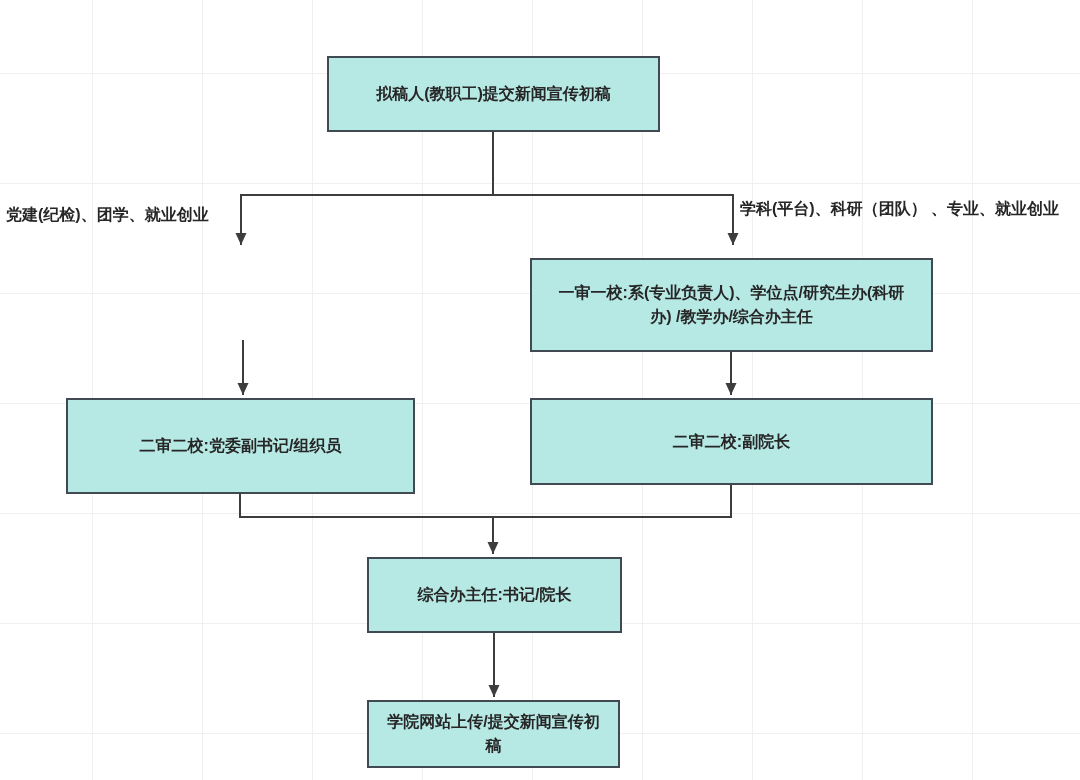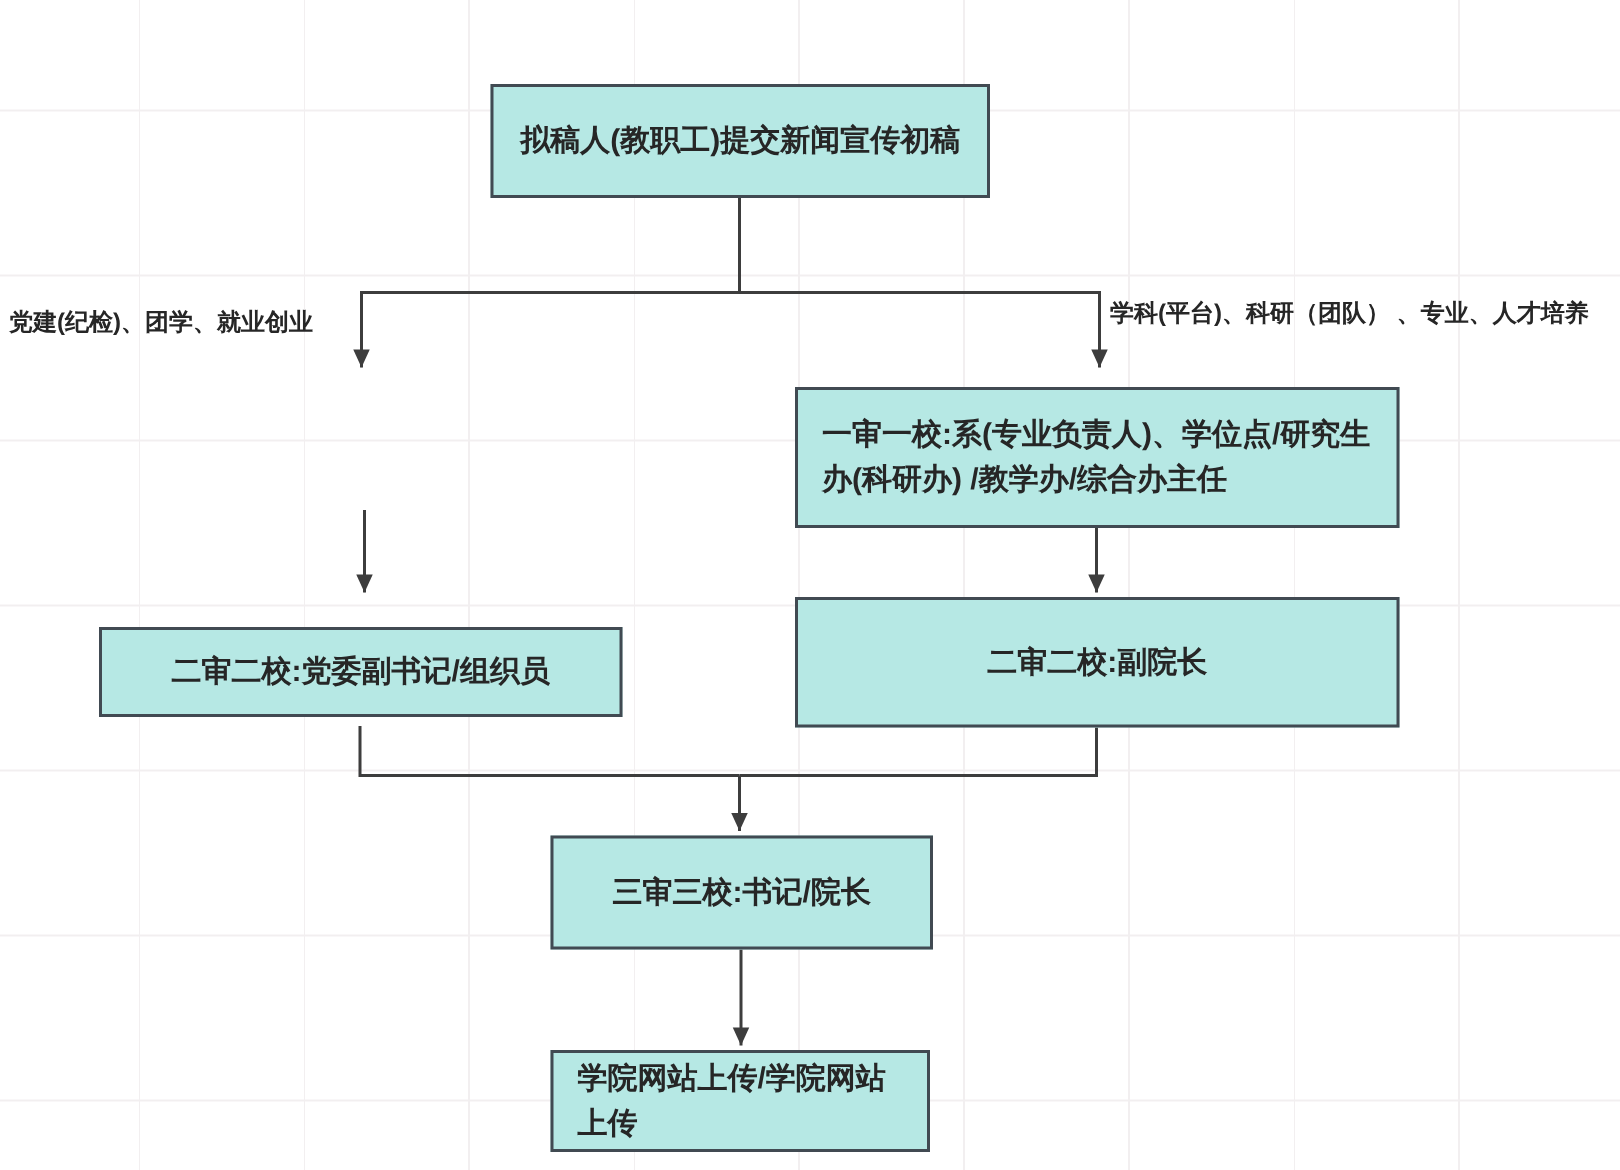--- a/index.html
+++ b/index.html
@@ -34,23 +34,24 @@
     stroke: none;
   }
   .node {
     position: absolute;
     box-sizing: border-box;
     background: var(--node_fill, #b6e8e4);
     border: 2px solid var(--node_border, #414a52);
     display: flex;
     align-items: center;
     justify-content: center;
+    text-align: center;
     padding: 4px 16px;
     color: var(--text, #262626);
-    font-size: 20px;
+    font-size: 16px;
     font-weight: bold;
     line-height: 1.5;
   }
   .edge-label {
     position: absolute;
     color: var(--text, #262626);
     font-size: 16px;
     font-weight: bold;
     white-space: nowrap;
   }
@@ -75,36 +76,36 @@
     <polyline class="edge" points="493,517 493,554" marker-end="url(#arrow)"></polyline>
     <polyline class="edge" points="494,633 494,697" marker-end="url(#arrow)"></polyline>
   </svg>
 
   <div class="node" style="left:327px; top:56px; width:333px; height:76px;">
     <span>拟稿人(教职工)提交新闻宣传初稿</span>
   </div>
 
   <div class="edge-label" style="left:6px; top:205px;">党建(纪检)、团学、就业创业</div>
 
-  <div class="edge-label" style="left:740px; top:199px;">学科(平台)、科研（团队） 、专业、人才培养</div>
+  <div class="edge-label" style="left:740px; top:199px;">学科(平台)、科研（团队） 、专业、就业创业</div>
 
 
   <div class="node" style="left:530px; top:246px; width:403px; height:94px;margin-top:12px;">
     <span>一审一校:系(专业负责人)、学位点/研究生办(科研办) /教学办/综合办主任</span>
   </div>
 
-  <div class="node" style="left:66px; top:398px; width:349px; height:60px;margin-top:20px;">
+  <div class="node" style="left:66px; top:398px; width:349px; height:96px;">
     <span>二审二校:党委副书记/组织员</span>
   </div>
 
   <div class="node" style="left:530px; top:398px; width:403px; height:87px;">
     <span>二审二校:副院长</span>
   </div>
 
   <div class="node" style="left:367px; top:557px; width:255px; height:76px;">
-    <span>三审三校:书记/院长</span>
+    <span>综合办主任:书记/院长</span>
   </div>
 
   <div class="node" style="left:367px; top:700px; width:253px; height:68px;">
-    <span>学院网站上传/学院网站上传</span>
+    <span>学院网站上传/提交新闻宣传初稿</span>
   </div>
 
 </div>
 
 </body></html>

